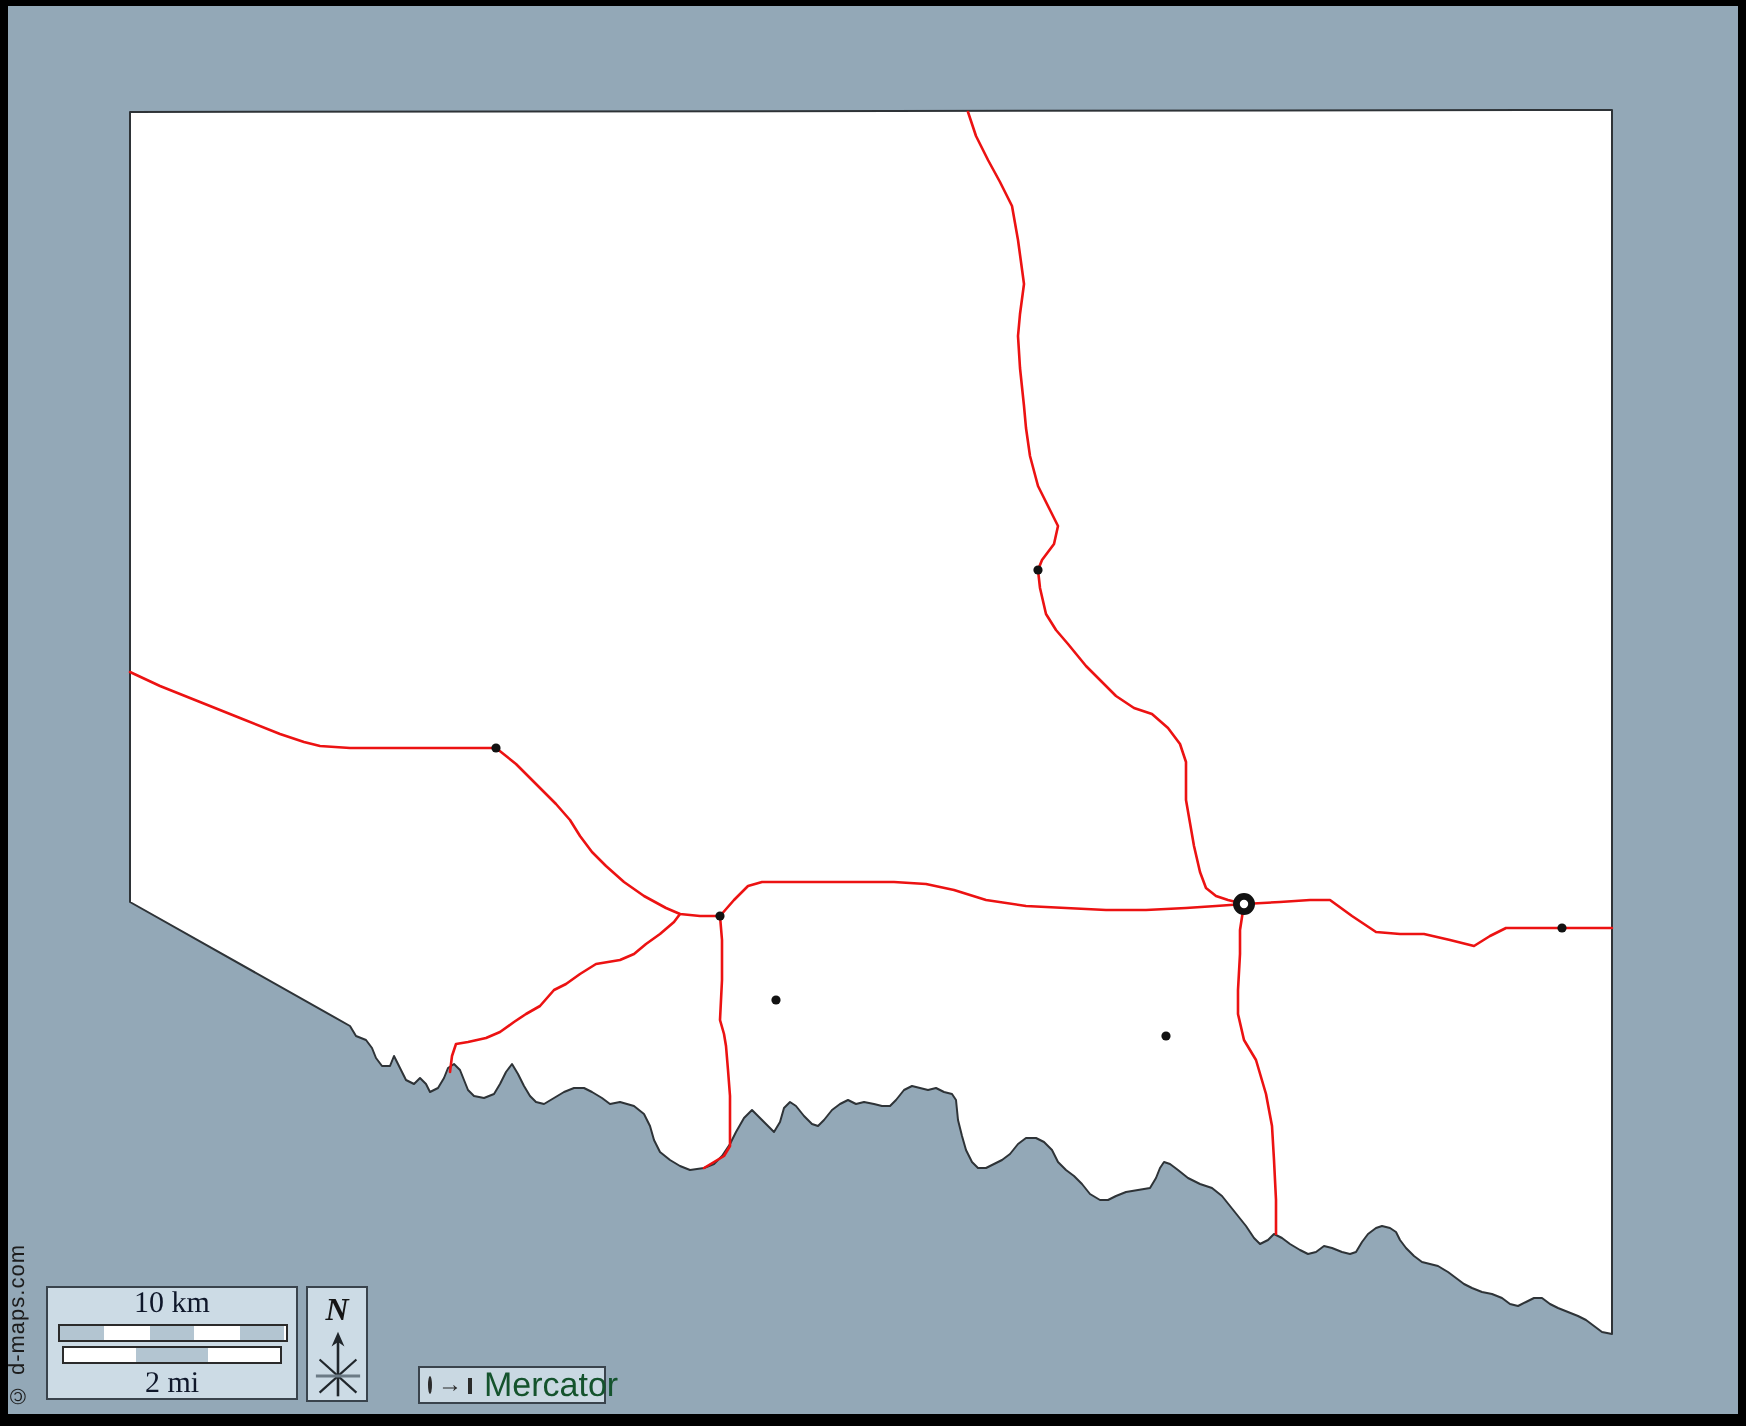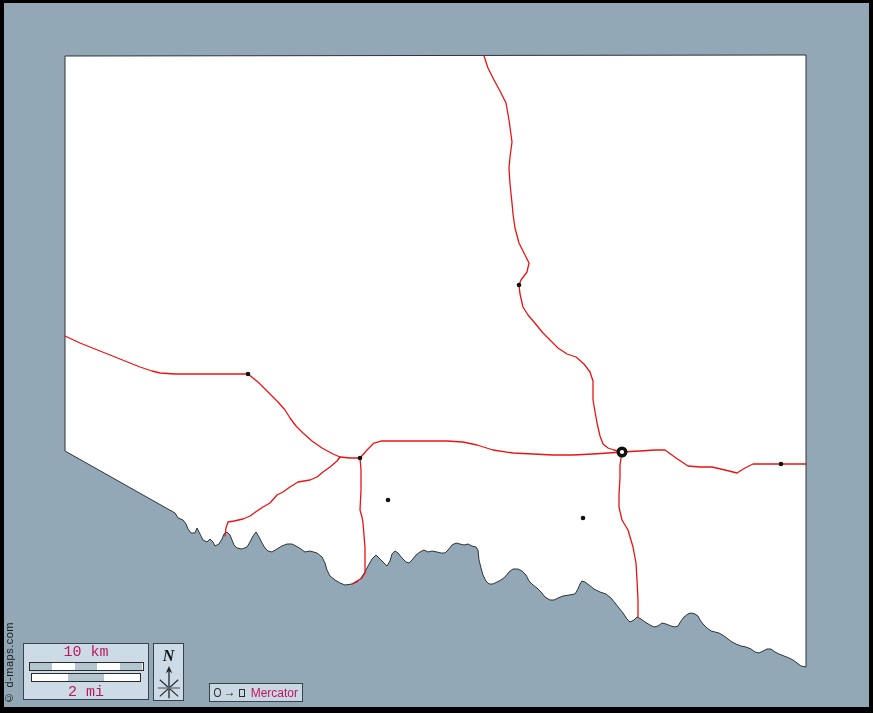--- a/index.html
+++ b/index.html
@@ -21,41 +21,41 @@
     position:absolute;left:3px;bottom:9px;z-index:20;
     writing-mode:vertical-rl;transform:rotate(180deg);
     font-size:11px;color:#1c1c1c;letter-spacing:.5px;
   }
   .legend-box{
     position:absolute;z-index:20;
     background:#ccdbe5;border:1px solid #39434c;
     box-sizing:border-box;color:#101010;
   }
   .scale-box{left:23px;top:643px;width:126px;height:57px;text-align:center;}
-  .scale-label{font-family:Liberation Mono, monospace;font-size:15px;line-height:17px;color:#be185d;}
+  .scale-label{font-family:Liberation Serif, serif;font-size:15px;line-height:17px;color:#0f172a;}
   .bar{height:7px;margin:1px auto 2px auto;border:1px solid #2b2b2b;display:flex;background:#fff;}
   .bar .seg{height:100%;}
   .bar .seg.g{background:#b3c5d1;}
   .bar .seg.w{background:#ffffff;}
   .km-bar{width:113px;}
   .mi-bar{width:108px;}
 
   .north-box{left:153px;top:643px;width:31px;height:58px;
     display:flex;flex-direction:column;align-items:center;}
   .north-label{font-family:"Liberation Serif",serif;font-style:italic;font-weight:bold;
     font-size:16px;line-height:18px;margin-top:3px;color:#151515;}
   .north-arrow{margin-top:0;}
 
   .proj-box{left:209px;top:683px;width:94px;height:19px;
     background:#c9d8e2;display:flex;align-items:center;padding:0 4px;gap:3px;}
   .sym{display:inline-block;box-sizing:border-box;}
   .sym.circle{width:9px;height:9px;border:1.2px solid #2b2b2b;border-radius:50%;background:transparent;}
   .sym.arrow{font-size:12px;line-height:12px;color:#2b2b2b;margin:0 0 1px 0;}
   .sym.square{width:8px;height:8px;border:1.2px solid #2b2b2b;background:transparent;}
-  .proj-label{font-size:12px;color:#be185d;margin-left:3px;}
+  .proj-label{font-size:17px;color:#14532d;margin-left:3px;}
 </style>
 </head>
 <body>
 
 <div class="frame">
 
   <svg id="map-svg" width="873" height="713" viewBox="0 0 873 713">
       <path d="M65 56 L 65 451 L 175 513 L 178 518 L 183 520 L 186 524 L 188 529 L 191 533 L 195 533 L 197 528 L 200 534 L 203 540 L 207 542 L 210 539 L 213 542 L 215 546 L 219 544 L 222 539 L 224 534 L 227 532 L 230 535 L 232 540 L 234 545 L 237 548 L 242 549 L 247 547 L 250 542 L 253 536 L 256 532 L 259 537 L 262 543 L 265 548 L 268 551 L 272 552 L 277 549 L 282 546 L 287 544 L 292 544 L 296 546 L 301 549 L 305 552 L 310 551 L 317 553 L 322 557 L 325 563 L 327 570 L 330 576 L 335 580 L 340 583 L 345 585 L 352 584 L 357 582 L 361 578 L 365 572 L 368 566 L 372 559 L 376 555 L 379 558 L 383 562 L 387 566 L 390 561 L 392 554 L 395 551 L 398 553 L 402 558 L 406 562 L 409 563 L 412 560 L 416 555 L 420 552 L 424 550 L 428 552 L 432 551 L 437 552 L 441 553 L 445 553 L 448 550 L 452 545 L 456 543 L 460 544 L 464 545 L 468 544 L 472 546 L 476 547 L 478 550 L 479 560 L 481 568 L 483 575 L 486 581 L 489 584 L 493 584 L 497 582 L 501 580 L 505 577 L 509 572 L 513 569 L 518 569 L 522 571 L 526 575 L 529 581 L 533 585 L 537 588 L 541 592 L 545 597 L 550 600 L 554 600 L 558 598 L 563 596 L 569 595 L 575 594 L 578 589 L 580 584 L 582 581 L 585 582 L 589 585 L 594 589 L 600 592 L 606 594 L 611 598 L 615 603 L 619 608 L 623 613 L 627 619 L 630 622 L 634 620 L 637 617 L 641 619 L 645 622 L 650 625 L 654 627 L 658 626 L 662 623 L 666 624 L 671 626 L 675 627 L 678 626 L 681 621 L 684 617 L 688 614 L 691 613 L 695 614 L 698 616 L 700 620 L 703 624 L 707 628 L 711 631 L 715 632 L 719 633 L 724 636 L 728 639 L 732 642 L 736 644 L 741 646 L 746 647 L 751 649 L 755 652 L 759 653 L 763 651 L 767 649 L 771 649 L 775 652 L 779 654 L 784 656 L 789 658 L 793 660 L 797 663 L 801 666 L 806 667 L 806 55 Z" fill="#ffffff" stroke="#2e3337" stroke-width="1" stroke-linejoin="round"></path>
       <polyline points="484,56 488,68 494,80 500,91 506,103 509,120 512,142 510,157 509,168 510,184 512,203 513,214 515,228 519,243 525,255 529,263 527,272 521,280 519,285 520,294 523,307 528,315 534,322 543,333 551,341 558,348 567,354 576,357 584,364 590,372 593,381 593,400 597,423 600,436 603,444 608,448 614,450 622,452" fill="none" stroke="#ec1212" stroke-width="1.3" stroke-linejoin="round" stroke-linecap="round"></polyline>
       <polyline points="65,336 80,343 100,351 120,359 140,367 152,371 160,373 175,374 200,374 225,374 248,374 258,382 268,392 278,402 285,410 290,418 296,426 303,433 312,441 322,448 333,454 340,457 350,458 360,458" fill="none" stroke="#ec1212" stroke-width="1.3" stroke-linejoin="round" stroke-linecap="round"></polyline>

